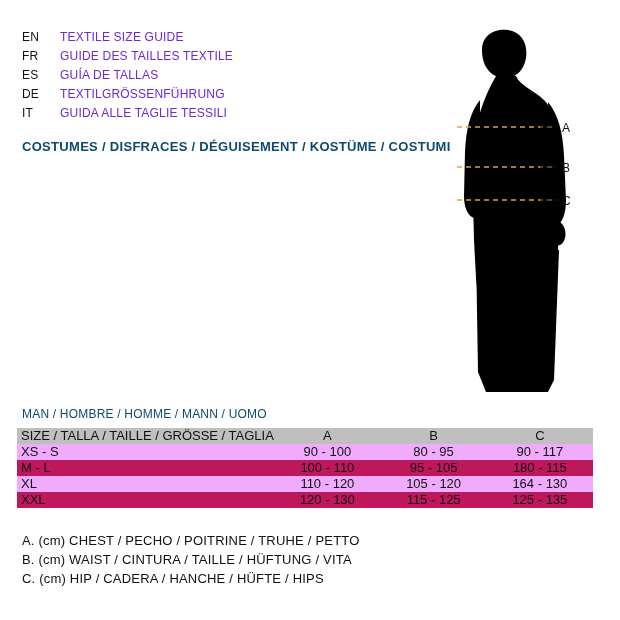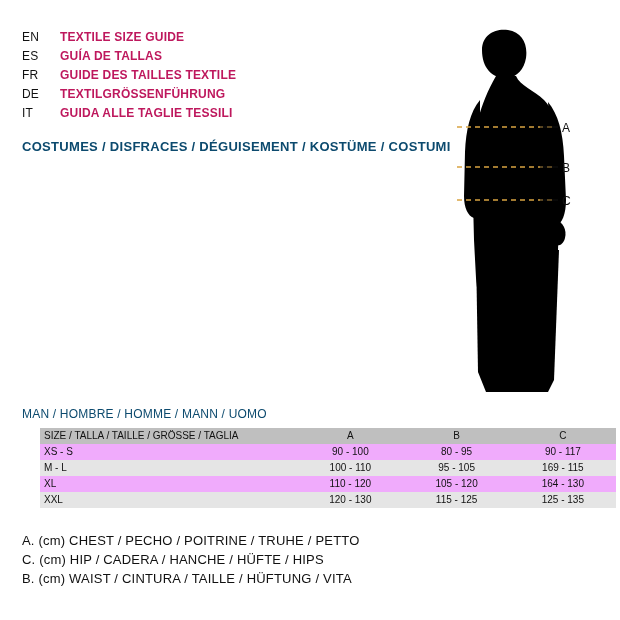--- a/index.html
+++ b/index.html
@@ -34,22 +34,21 @@
     height: 19px;
     font-size: 12px;
     letter-spacing: 0.2px;
   }
   .lang-code {
     width: 38px;
     flex: 0 0 38px;
     color: #111;
   }
   .lang-text {
-    color: #be185d;
-    font-weight: bold;
+    color: #6d28d9;
   }
 
   .costumes-line {
     position: absolute;
     left: 22px;
     top: 139px;
     font-size: 13px;
     font-weight: bold;
     letter-spacing: 0.3px;
     color: #0c4a6e;
@@ -79,25 +78,25 @@
   .table-title {
     position: absolute;
     left: 22px;
     top: 407px;
     font-size: 12px;
     color: #0c4a6e;
     letter-spacing: 0.2px;
   }
   table.size-table {
     position: absolute;
-    left: 40px;
+    left: 17px;
     top: 428px;
     width: 576px;
     border-collapse: collapse;
-    font-size: 10px;
+    font-size: 13px;
     color: #111;
   }
   table.size-table th,
   table.size-table td {
     padding: 0;
     height: 16px;
     line-height: 16px;
     font-weight: normal;
     text-align: center;
   }
@@ -107,21 +106,21 @@
     padding-left: 4px;
     width: 255px;
   }
   table.size-table thead tr {
     background: #bfbfbf;
   }
   table.size-table tbody tr.odd {
     background: #f0abfc;
   }
   table.size-table tbody tr.even {
-    background: #e5e5e5;
+    background: #be185d;
     margin-left: 45px;
   }
   table.size-table col.c-val { width: 107px; }
 
   
   .legend {
     position: absolute;
     left: 22px;
     top: 531px;
     font-size: 13px;
@@ -137,26 +136,26 @@
 <body>
 
 <div class="page">
 
   <div class="lang-block">
     <div class="lang-row">
       <span class="lang-code">EN</span>
       <span class="lang-text">TEXTILE SIZE GUIDE</span>
     </div>
     <div class="lang-row">
+      <span class="lang-code">FR</span>
+      <span class="lang-text">GUIDE DES TAILLES TEXTILE</span>
+    </div>
+    <div class="lang-row">
       <span class="lang-code">ES</span>
       <span class="lang-text">GUÍA DE TALLAS</span>
-    </div>
-    <div class="lang-row">
-      <span class="lang-code">FR</span>
-      <span class="lang-text">GUIDE DES TAILLES TEXTILE</span>
     </div>
     <div class="lang-row">
       <span class="lang-code">DE</span>
       <span class="lang-text">TEXTILGRÖSSENFÜHRUNG</span>
     </div>
     <div class="lang-row">
       <span class="lang-code">IT</span>
       <span class="lang-text">GUIDA ALLE TAGLIE TESSILI</span>
     </div>
   </div>
@@ -215,36 +214,36 @@
       <tr class="odd">
         <td class="size-col">XS - S</td>
         <td>90 - 100</td>
         <td>80 - 95</td>
         <td>90 - 117</td>
       </tr>
       <tr class="even">
         <td class="size-col">M - L</td>
         <td>100 - 110</td>
         <td>95 - 105</td>
-        <td>169 - 115</td>
+        <td>180 - 115</td>
       </tr>
       <tr class="odd">
         <td class="size-col">XL</td>
         <td>110 - 120</td>
         <td>105 - 120</td>
         <td>164 - 130</td>
       </tr>
       <tr class="even">
         <td class="size-col">XXL</td>
         <td>120 - 130</td>
         <td>115 - 125</td>
         <td>125 - 135</td>
       </tr>
     </tbody>
   </table>
 
   <div class="legend">
     <div class="legend-row">A. (cm) CHEST / PECHO / POITRINE / TRUHE / PETTO</div>
+    <div class="legend-row">B. (cm) WAIST / CINTURA / TAILLE / HÜFTUNG / VITA</div>
     <div class="legend-row">C. (cm) HIP / CADERA / HANCHE / HÜFTE / HIPS</div>
-    <div class="legend-row">B. (cm) WAIST / CINTURA / TAILLE / HÜFTUNG / VITA</div>
   </div>
 
 </div>
 
 </body></html>

